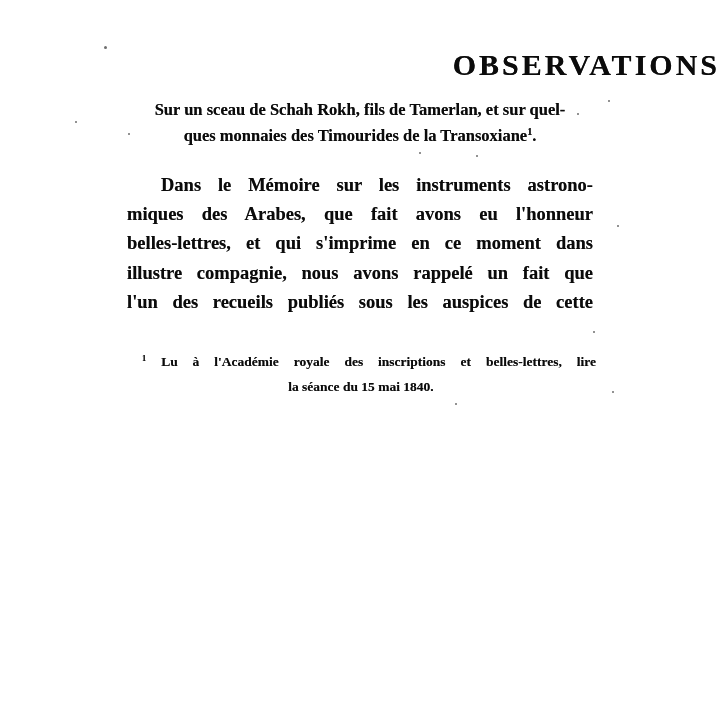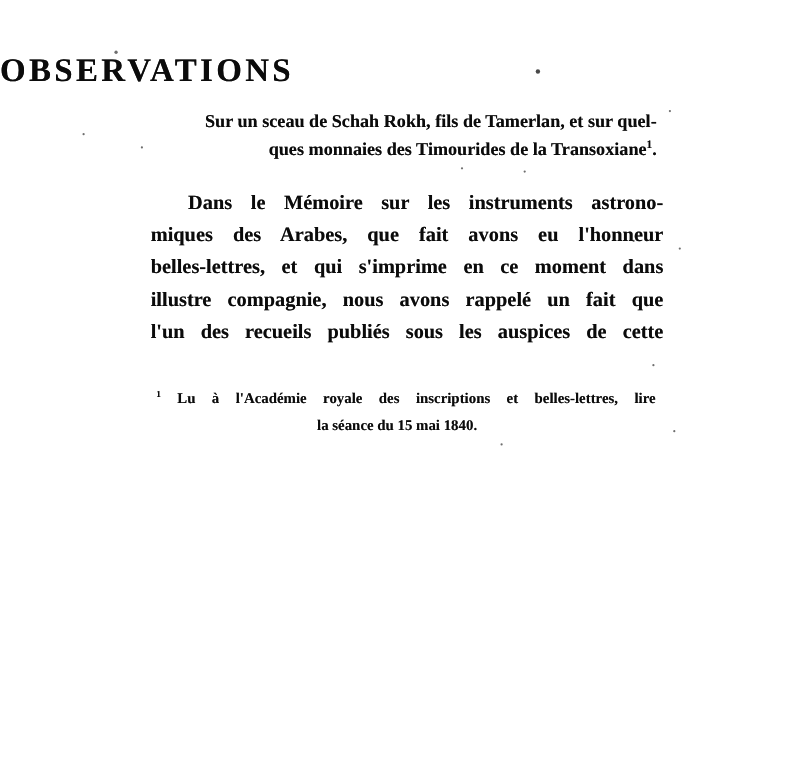--- a/index.html
+++ b/index.html
@@ -12,44 +12,43 @@
     background:var(--paper);
     font-family:"Liberation Serif", serif;
     color:var(--ink);
     position:relative;
     overflow:hidden;
   }
   .page{position:absolute;inset:0;}
 
   .title{
     position:absolute;top:48px;left:0;width:720px;margin:0;
-    text-align:left;
+    text-align:right;
     font-size:30px;font-weight:700;letter-spacing:3px;
     text-shadow:0 0 0.5px rgba(0,0,0,.75);
   }
   .title-speck{
     position:absolute;top:63px;left:487px;width:4px;height:4px;
     background:#1c1c1c;border-radius:50%;opacity:.8;
   }
 
   .subtitle{
     position:absolute;top:97px;left:123px;width:474px;
-    text-align:right;
+    text-align:center;
     font-size:16.5px;font-weight:700;line-height:26px;
     text-shadow:0 0 0.4px rgba(0,0,0,.6);
   }
   sup.fnref{
     font-size:0.62em;vertical-align:super;line-height:0;
   }
 
   .body-block{
     position:absolute;top:171px;left:127px;width:466px;
     font-size:18.5px;font-weight:700;line-height:29.2px;
     text-shadow:0 0 0.5px rgba(0,0,0,.55);
-    margin-left:10px;
   }
   .b-line{text-align:justify;text-align-last:justify;}
   .b-line.indent{text-indent:34px;}
 
   .footnote{
     position:absolute;top:349px;left:126px;width:470px;
     font-size:13.5px;font-weight:700;line-height:25px;
     text-shadow:0 0 0.3px rgba(0,0,0,.5);
   }
   .f-first{text-align:justify;text-align-last:justify;text-indent:16px;}

